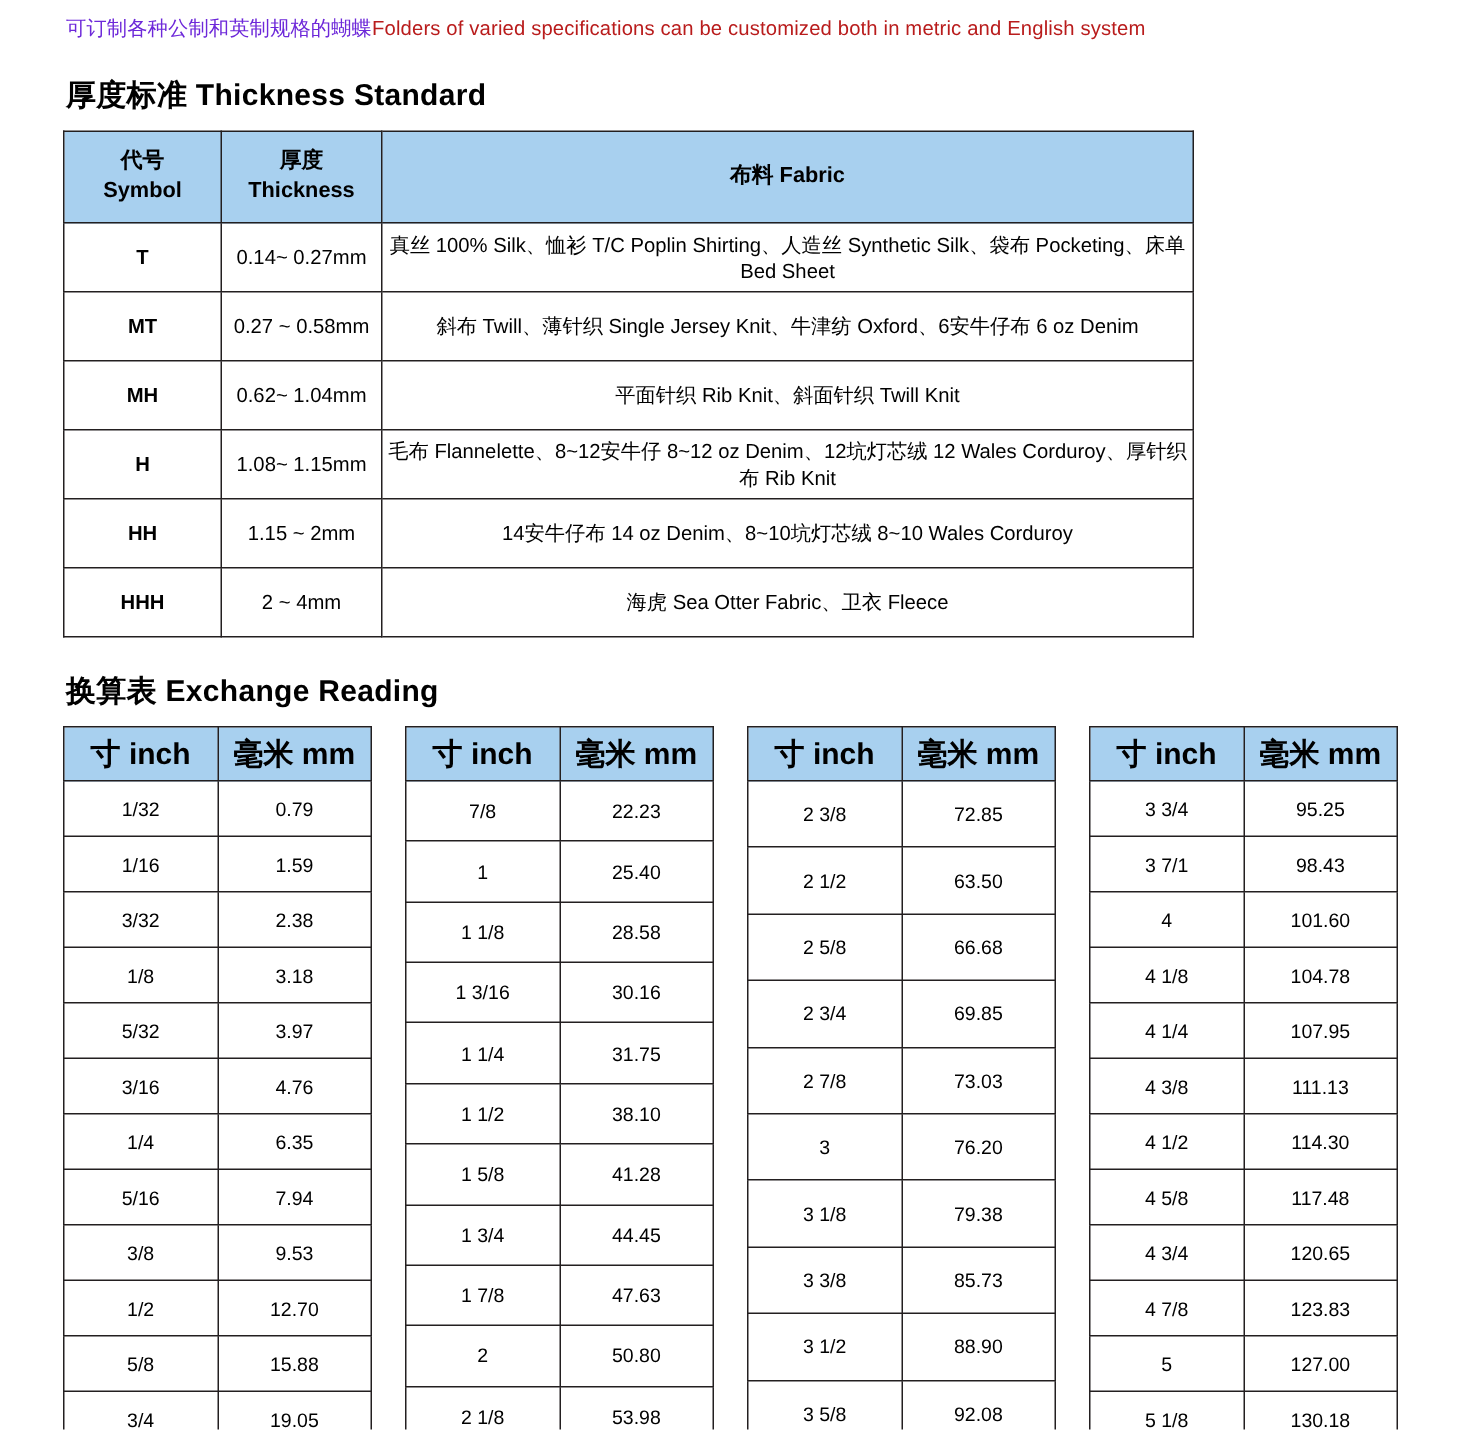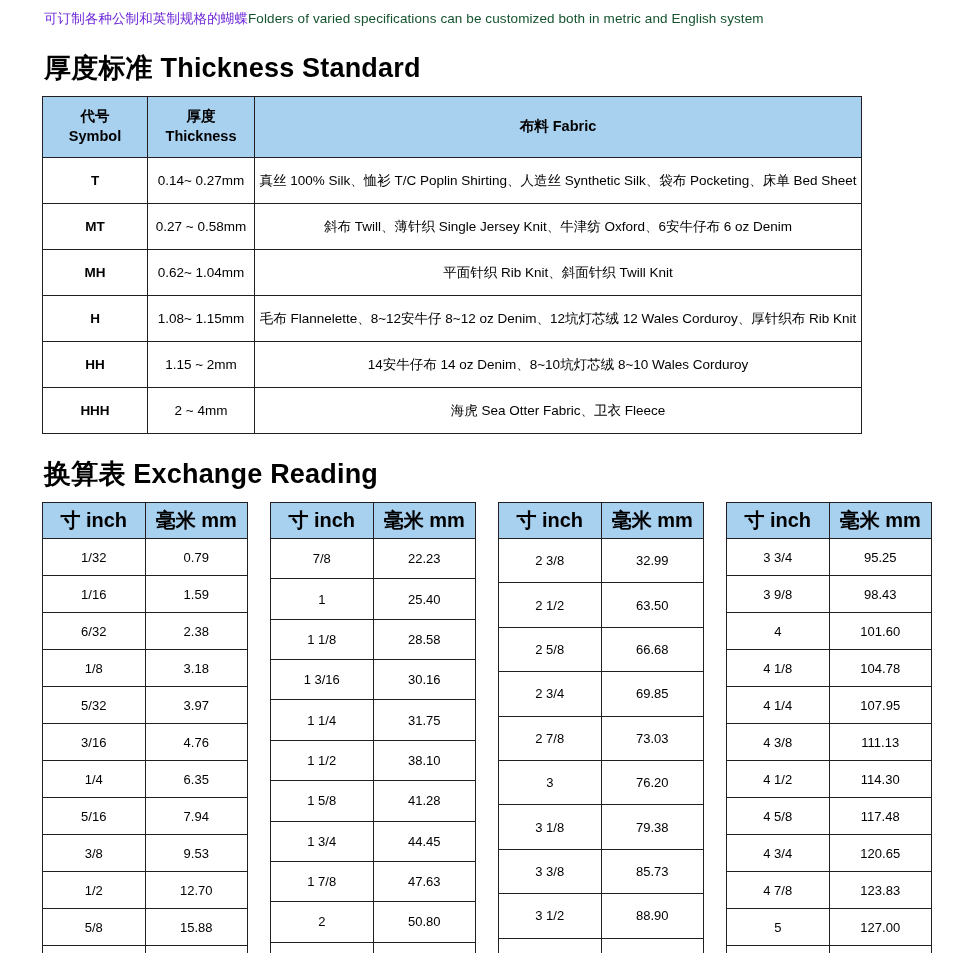--- a/index.html
+++ b/index.html
@@ -25,35 +25,35 @@
   
   .banner {
     padding-top: 10px;
     padding-left: 4px;
     font-size: 13.5px;
     color: #1a4fd6;
     letter-spacing: 0.1px;
     white-space: nowrap;
   }
   .banner .cn { color: #6d28d9; }
-  .banner .en { color: #14532d; }
+  .banner .en { color: #b91c1c; }
 
   
   h2.section-title {
-    font-size: 27px;
+    font-size: 20px;
     font-weight: bold;
     margin: 22px 0 10px 4px;
     color: #000;
     letter-spacing: 0.2px;
   }
 
   
   table.thk {
     border-collapse: collapse;
-    width: 820px;
+    width: 754px;
     margin-left: 2px;
     table-layout: fixed;
   }
   table.thk th, table.thk td {
     border: 1px solid #231f20;
     padding: 0;
     text-align: center;
     vertical-align: middle;
   }
   table.thk thead th {
@@ -185,21 +185,21 @@
       <tbody>
         <tr>
             <td class="inch">1/32</td>
             <td class="mm">0.79</td>
           </tr>
         <tr>
             <td class="inch">1/16</td>
             <td class="mm">1.59</td>
           </tr>
         <tr>
-            <td class="inch">6/32</td>
+            <td class="inch">3/32</td>
             <td class="mm">2.38</td>
           </tr>
         <tr>
             <td class="inch">1/8</td>
             <td class="mm">3.18</td>
           </tr>
         <tr>
             <td class="inch">5/32</td>
             <td class="mm">3.97</td>
           </tr>
@@ -292,21 +292,21 @@
     <table class="ex">
       <thead>
         <tr>
           <th>寸 inch</th>
           <th>毫米 mm</th>
         </tr>
       </thead>
       <tbody>
         <tr>
             <td class="inch">2  3/8</td>
-            <td class="mm">32.99</td>
+            <td class="mm">72.85</td>
           </tr>
         <tr>
             <td class="inch">2  1/2</td>
             <td class="mm">63.50</td>
           </tr>
         <tr>
             <td class="inch">2  5/8</td>
             <td class="mm">66.68</td>
           </tr>
         <tr>
@@ -346,21 +346,21 @@
           <th>寸 inch</th>
           <th>毫米 mm</th>
         </tr>
       </thead>
       <tbody>
         <tr>
             <td class="inch">3 3/4</td>
             <td class="mm">95.25</td>
           </tr>
         <tr>
-            <td class="inch">3 9/8</td>
+            <td class="inch">3 7/1</td>
             <td class="mm">98.43</td>
           </tr>
         <tr>
             <td class="inch">4</td>
             <td class="mm">101.60</td>
           </tr>
         <tr>
             <td class="inch">4 1/8</td>
             <td class="mm">104.78</td>
           </tr>

